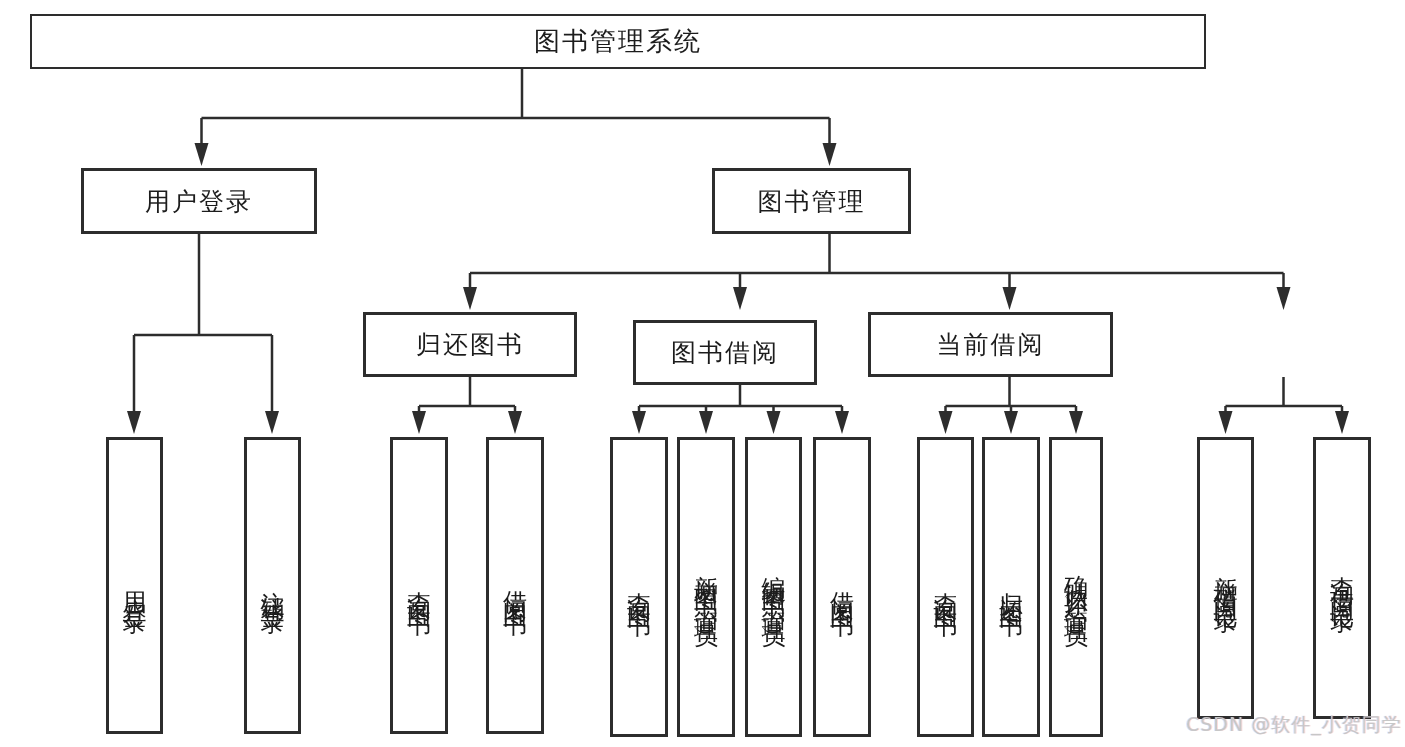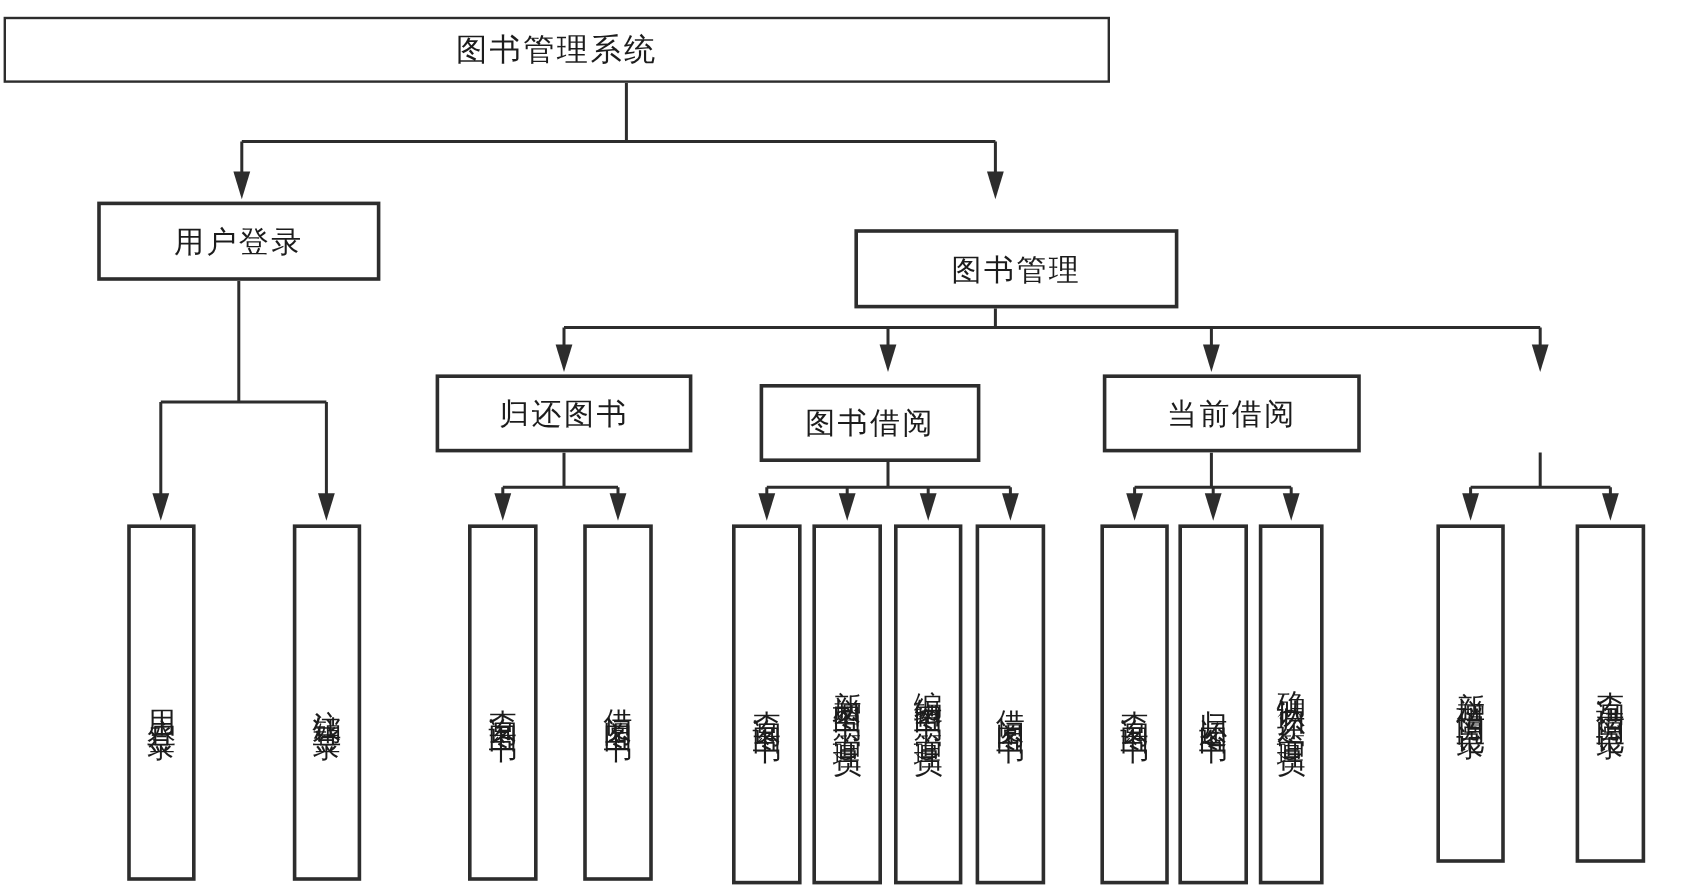--- a/index.html
+++ b/index.html
@@ -80,38 +80,38 @@
       <use href="#ah" transform="translate(773.5,434)"></use>
       <use href="#ah" transform="translate(842,434)"></use>
       <use href="#ah" transform="translate(945.5,434)"></use>
       <use href="#ah" transform="translate(1011,434)"></use>
       <use href="#ah" transform="translate(1076,434)"></use>
       <use href="#ah" transform="translate(1225.5,434)"></use>
       <use href="#ah" transform="translate(1342,434)"></use>
     </g>
   </svg>
 
-  <div class="hbox root" style="left:3px;top:14px;width:922px;height:55px;">
+  <div class="hbox root" style="left:30px;top:14px;width:1176px;height:55px;">
     <span>图书管理系统</span>
   </div>
 
   <div class="hbox" style="left:81px;top:168px;width:236px;height:66px;">
     <span>用户登录</span>
   </div>
-  <div class="hbox" style="left:712px;top:168px;width:270px;height:66px;margin-top:23px;">
+  <div class="hbox" style="left:712px;top:168px;width:199px;height:66px;">
     <span>图书管理</span>
   </div>
 
   <div class="hbox" style="left:363px;top:312px;width:214px;height:65px;">
     <span>归还图书</span>
   </div>
   <div class="hbox" style="left:633px;top:320px;width:184px;height:65px;">
     <span>图书借阅</span>
   </div>
-  <div class="hbox" style="left:919px;top:312px;width:215px;height:65px;">
+  <div class="hbox" style="left:868px;top:312px;width:245px;height:65px;">
     <span>当前借阅</span>
   </div>
 
   <div class="vbox" style="left:106px;top:437px;width:57px;height:297px;">
     <span>用户登录</span>
   </div>
   <div class="vbox" style="left:244px;top:437px;width:57px;height:297px;">
     <span>注销登录</span>
   </div>
 
@@ -145,14 +145,15 @@
     <span>确认归还（管理员）</span>
   </div>
 
   <div class="vbox" style="left:1197px;top:437px;width:57px;height:282px;">
     <span>新增借阅记录</span>
   </div>
   <div class="vbox" style="left:1313px;top:437px;width:58px;height:282px;">
     <span>查询借阅记录</span>
   </div>
 
+  <div class="watermark">CSDN @软件_小贺同学</div>
 
 </div>
 
 </body></html>

